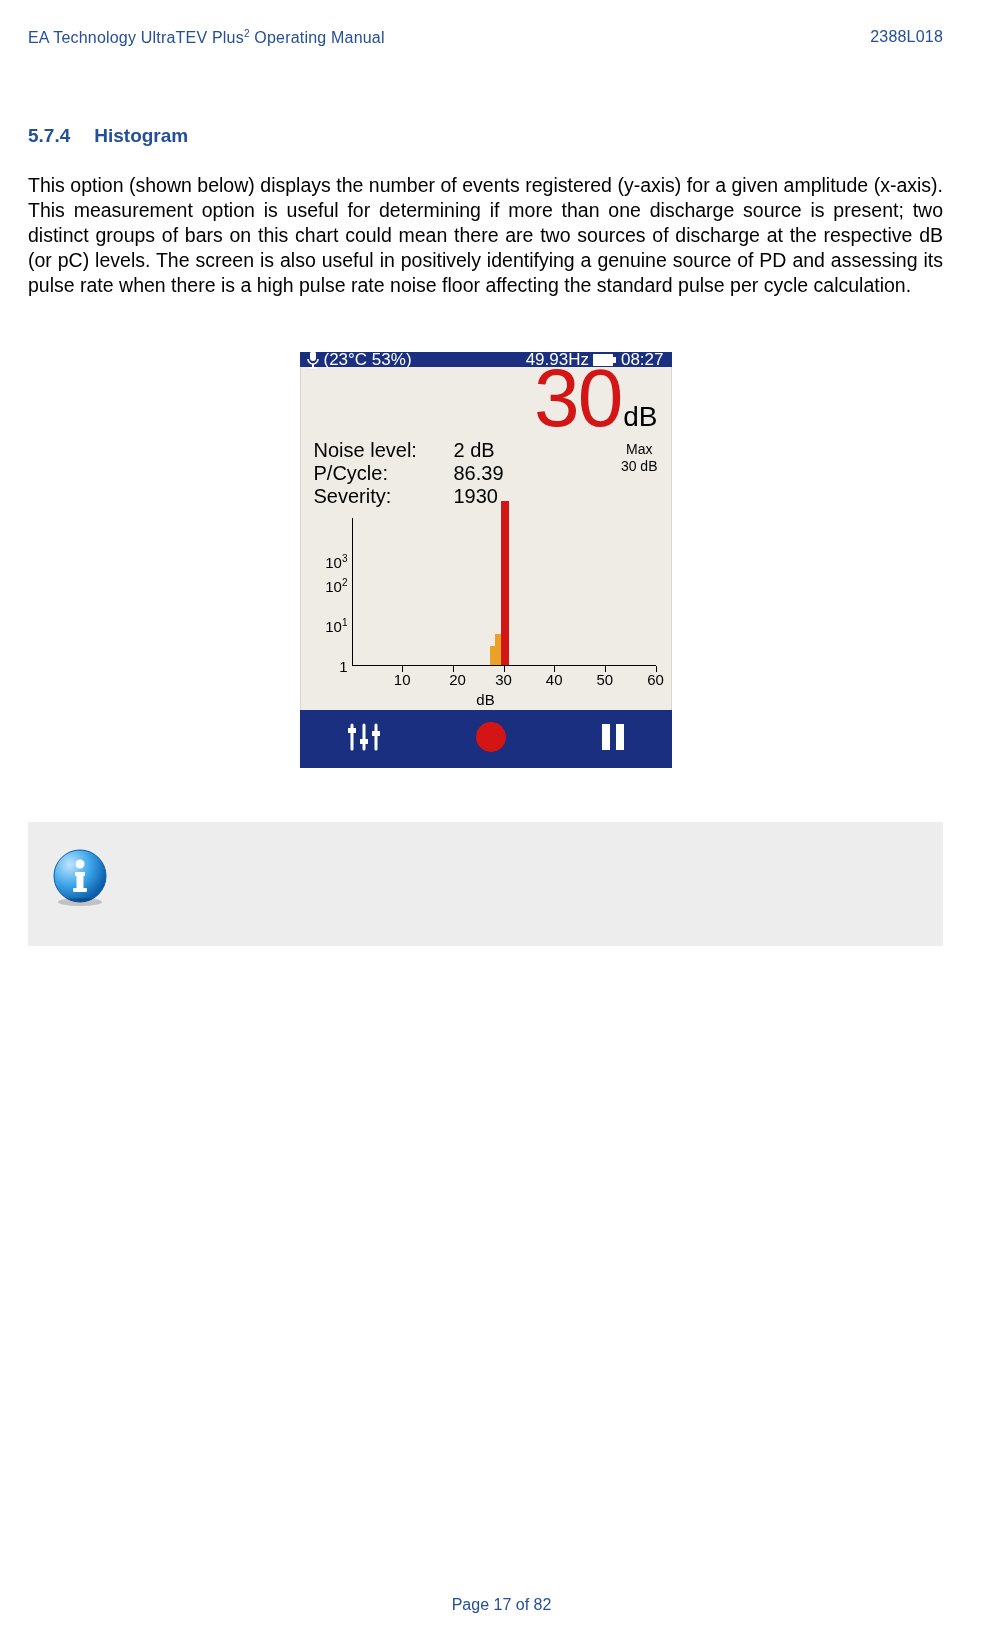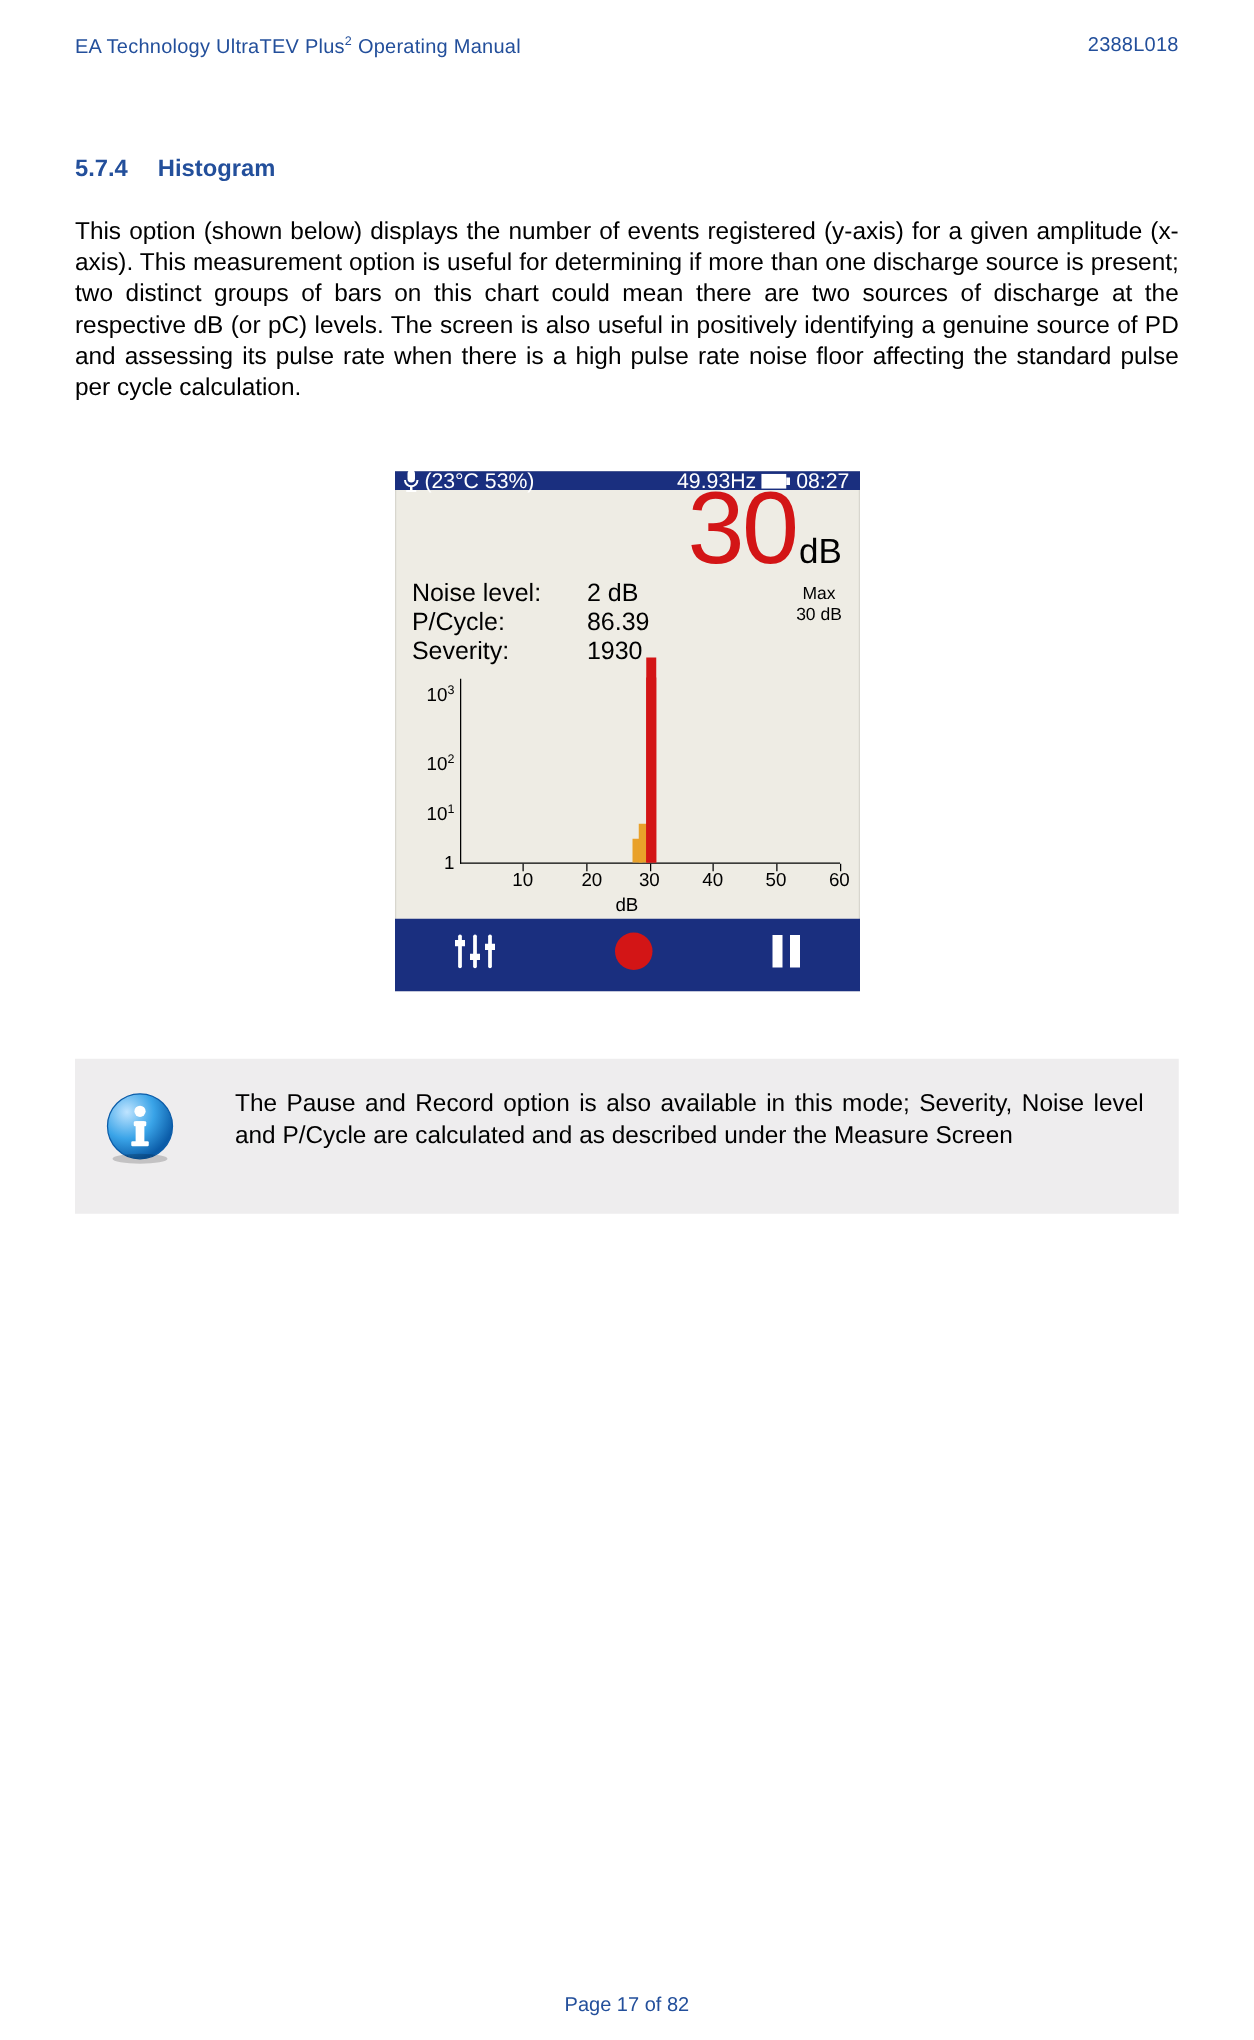--- a/index.html
+++ b/index.html
@@ -5,21 +5,21 @@
   html,body { margin:0; padding:0; background:#fff; }
   body {
     width:1003px;
     height:1632px;
     box-sizing:border-box;
     font-family:"Lucida Sans Unicode","Lucida Grande",Arial,sans-serif;
     color:#000;
     position:relative;
   }
   .page {
-    padding:28px 60px 0 60px;
+    padding:28px 60px 0 28px;
   }
   .runhead {
     display:flex;
     justify-content:space-between;
     color:#234f9b;
     font-size:16px;
     letter-spacing:0.2px;
   }
   .sup { font-size:10px; vertical-align:super; }
   .sect-head {
@@ -259,21 +259,21 @@
         <div class="plot" id="plot">
             <div class="bar org" style="left: 137.867px; height: 19.0902px;"></div>
             <div class="bar org" style="left: 142.933px; height: 31.1347px;"></div>
             <div class="bar red" style="left: 148px; height: 148px;"></div>
             <div class="bar red" style="left: 148px; height: 164px; bottom: 0px;"></div>
           </div>
         <div class="xlabel">dB</div>
       <div class="ytick" style="top: 148px;">1</div>
           <div class="ytick" style="top: 107.989px;">10<span class="ysup">1</span></div>
           <div class="ytick" style="top: 67.9777px;">10<span class="ysup">2</span></div>
-          <div class="ytick" style="top: 13px;">10<span class="ysup">3</span></div>
+          <div class="ytick" style="top: 44px;">10<span class="ysup">3</span></div>
           <div class="xtick" style="left: 90.6667px;">10</div>
           <div class="tickmark" style="left: 90.6667px;"></div>
           <div class="xtick" style="left: 146px; margin-top: 30px;">20</div>
           <div class="tickmark" style="left: 141.333px;"></div>
           <div class="xtick" style="left: 192px;">30</div>
           <div class="tickmark" style="left: 192px;"></div>
           <div class="xtick" style="left: 242.667px;">40</div>
           <div class="tickmark" style="left: 242.667px;"></div>
           <div class="xtick" style="left: 293.333px;">50</div>
           <div class="tickmark" style="left: 293.333px;"></div>
@@ -321,18 +321,17 @@
           </radialGradient>
         </defs>
         <circle cx="32" cy="30" r="26" fill="url(#g1)" stroke="#0b5ca8" stroke-width="1"></circle>
         <ellipse cx="32" cy="56" rx="22" ry="4" fill="#000" opacity="0.18"></ellipse>
         <circle cx="32" cy="18" r="4.5" fill="#fff"></circle>
         <rect x="27" y="26" width="10" height="4" rx="1" fill="#fff"></rect>
         <rect x="28.5" y="26" width="7" height="18" fill="#fff"></rect>
         <rect x="25" y="42" width="14" height="4" rx="1" fill="#fff"></rect>
       </svg>
     </span>
-    <div class="callout-text">The Pause and Record option is also available in this mode; Severity, Noise level  and P/Cycle are calculated and as described under the Measure Screen</div>
   </div>
 
 </div>
 
 <div class="footer">Page 17 of 82</div>
 
 </body></html>

